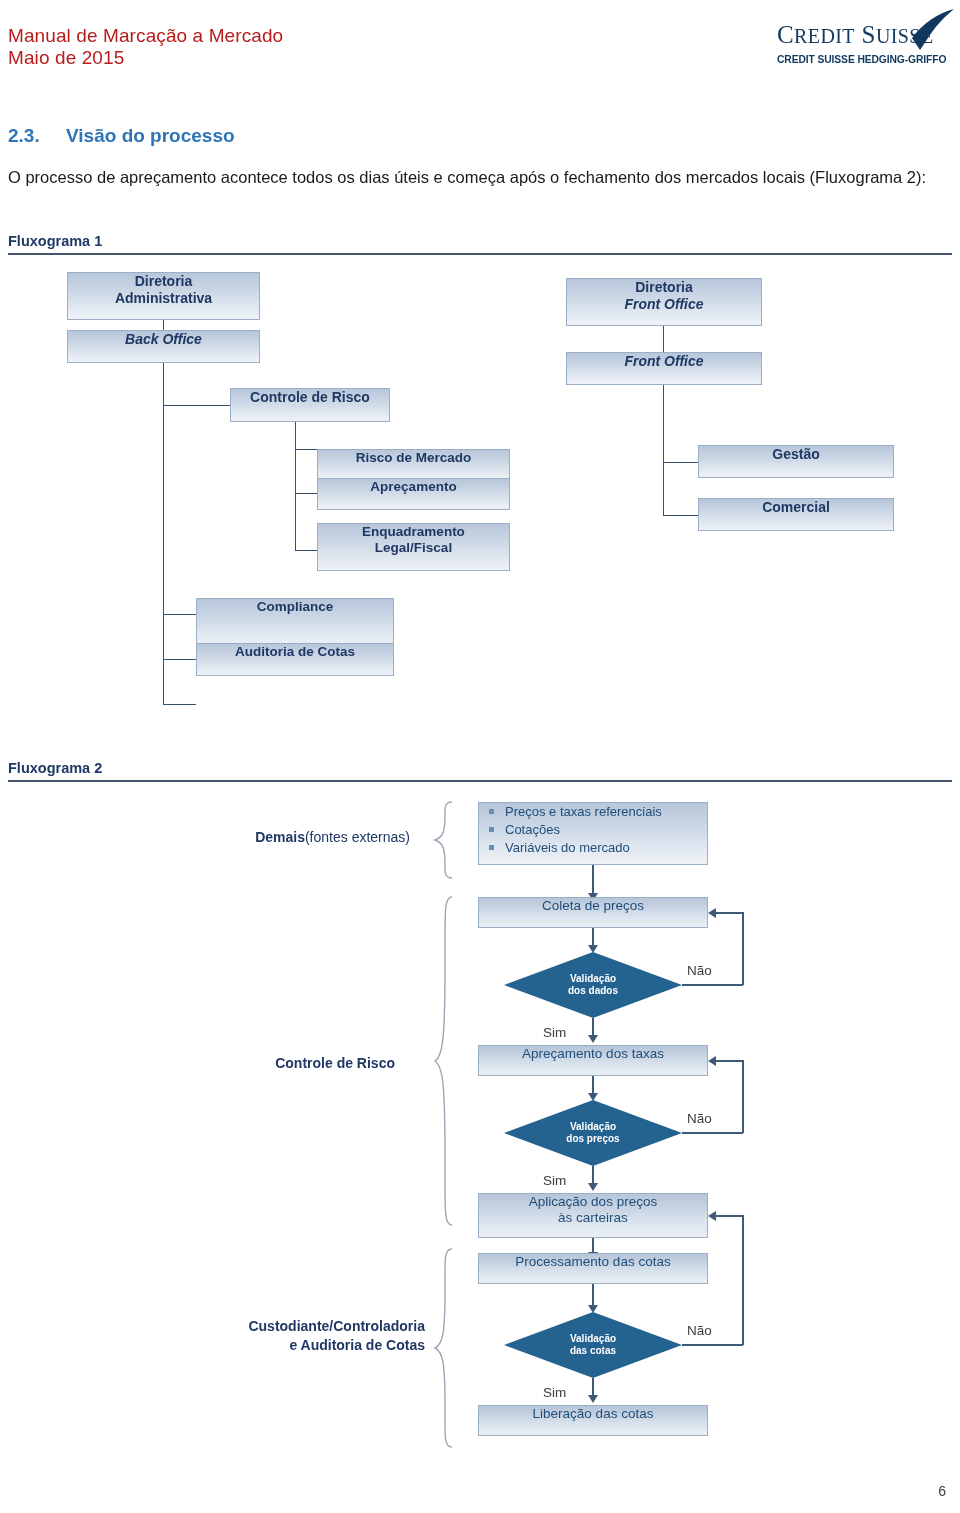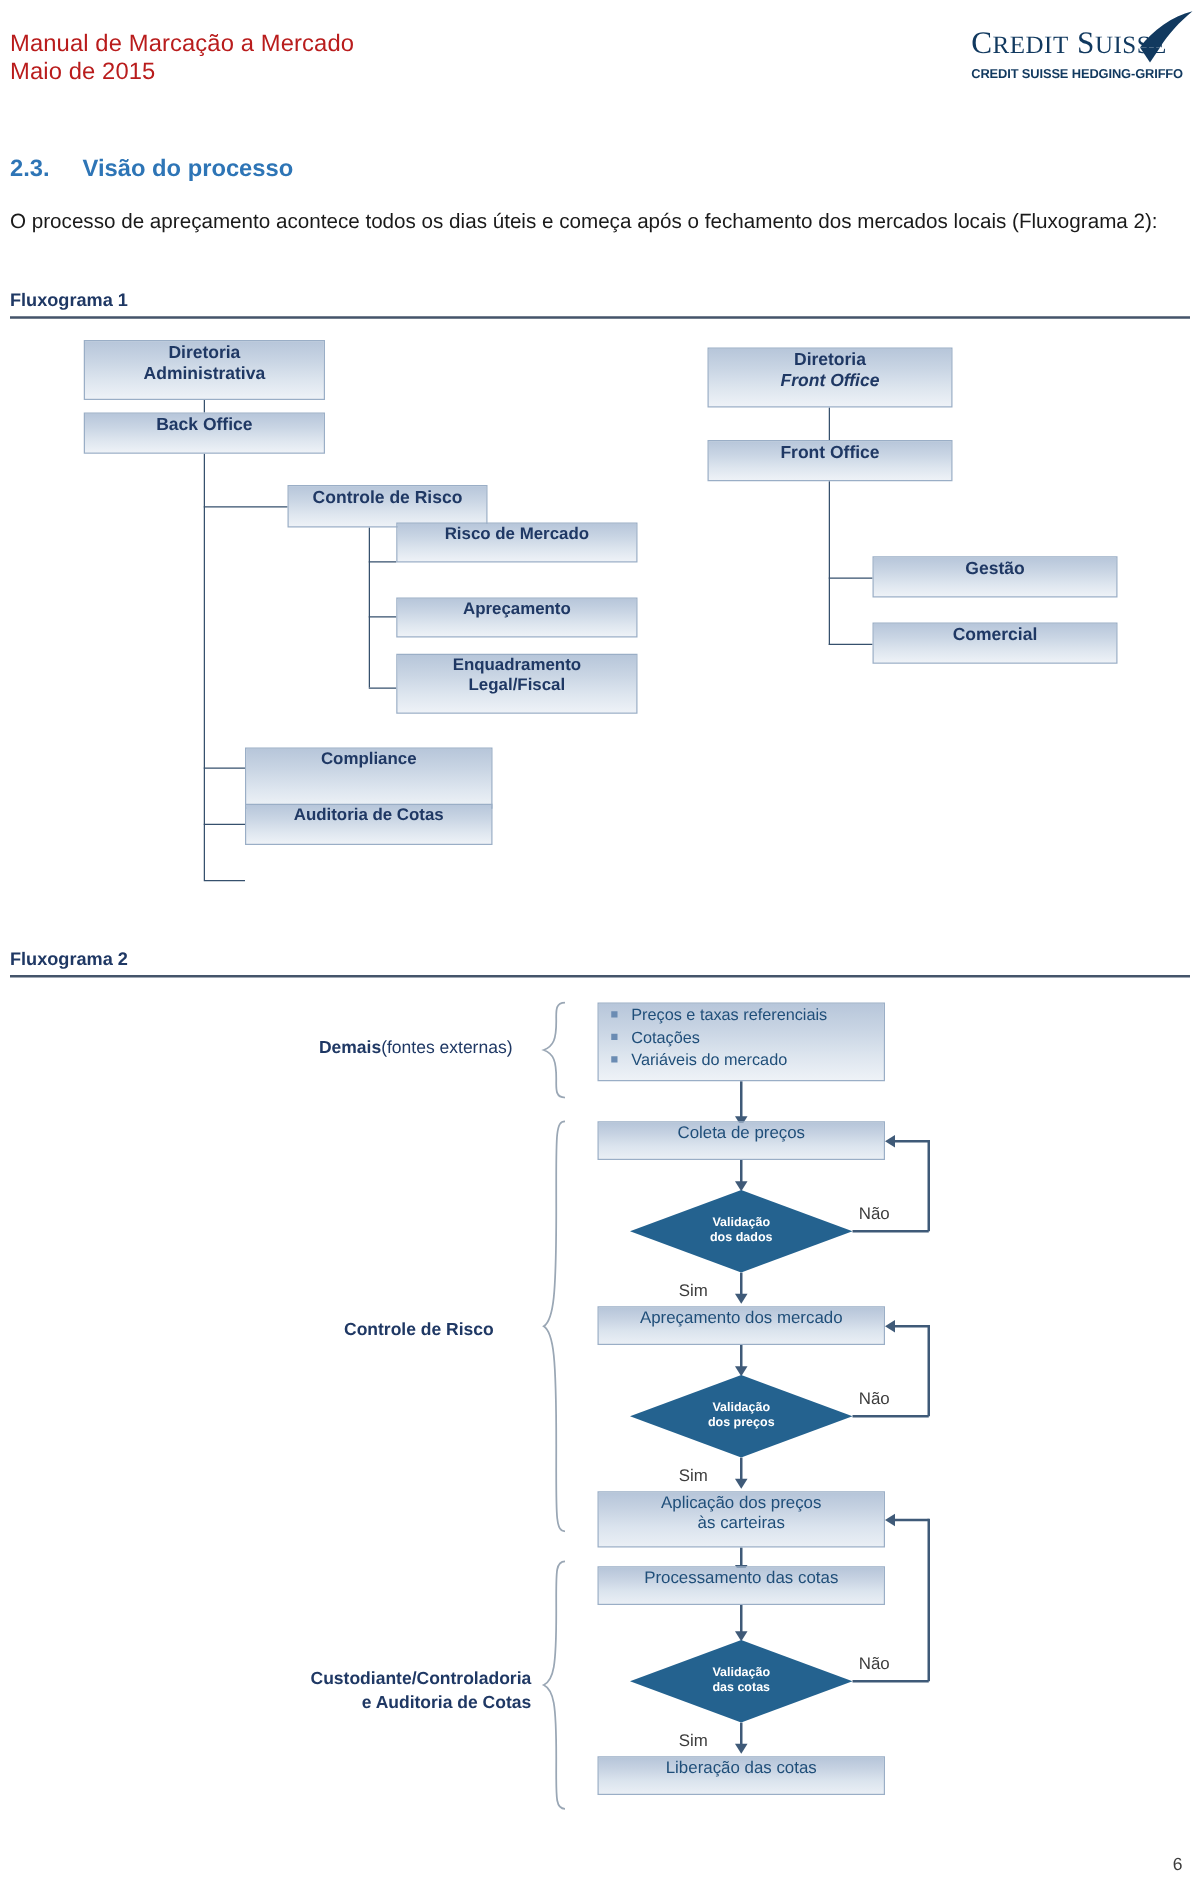--- a/index.html
+++ b/index.html
@@ -64,21 +64,21 @@
     position:absolute;
     background:linear-gradient(to bottom, #b7c6da 0%, #c9d5e4 35%, #dee6ef 70%, #eef2f7 100%);
     border:1px solid #9aaec6;
     display:flex; justify-content:center;
     text-align:center;
     color:#1f3864;
     font-weight:bold;
     line-height:1.2;
     z-index:3;
   }
-  .node.italic { }
+  .node.italic { font-style:italic; }
   .node.dotted {
     background:#ffffff;
     border:1px dotted #4a4a4a;
   }
   .node.proc {
     font-weight:400;
     color:#1f4e79;
     background:linear-gradient(to bottom, #b6c5d9 0%, #c6d2e2 30%, #dbe4ee 65%, #eaeff5 100%);
   }
   .node.bullets {
@@ -204,21 +204,21 @@
   </div>
 
   <div class="node italic" style="left:67px; top:72px; width:193px; height:33px; font-size:14px;">
     <span>Back Office</span>
   </div>
 
   <div class="node" style="left:230px; top:130px; width:160px; height:34px; font-size:14px;">
     <span>Controle de Risco</span>
   </div>
 
-  <div class="node" style="left:317px; top:160px; width:193px; height:32px; font-size:13.5px;">
+  <div class="node" style="left:317px; top:191px; width:193px; height:32px; font-size:13.5px;">
     <span>Risco de Mercado</span>
   </div>
 
   <div class="node" style="left:317px; top:220px; width:193px; height:32px; font-size:13.5px;">
     <span>Apreçamento</span>
   </div>
 
   <div class="node" style="left:317px; top:265px; width:193px; height:48px; font-size:13.5px;">
     <span>
       <span>Enquadramento</span><br>
@@ -267,21 +267,21 @@
     <path d="M20 1 C12 1 13 8 13 16 C13 30 11 36 3 39 C11 42 13 48 13 62 C13 70 12 77 20 77" fill="none" stroke="#9aa7b5" stroke-width="1.4"></path>
   </svg>
 
   <div class="side-label" style="left:160px; top:269px; width:235px;">
     <span>Controle de Risco</span>
   </div>
   <svg class="brace" style="left:432px; top:111px;" width="22" height="330" viewBox="0 0 22 330">
     <path d="M20 1 C12 1 13 14 13 70 C13 140 11 160 3 165 C11 170 13 190 13 260 C13 316 12 329 20 329" fill="none" stroke="#9aa7b5" stroke-width="1.4"></path>
   </svg>
 
-  <div class="side-label" style="left:130px; top:548px; width:295px;">
+  <div class="side-label" style="left:130px; top:532px; width:295px;">
     <span>Custodiante/Controladoria</span><br>
     <span>e Auditoria de Cotas</span>
   </div>
   <svg class="brace" style="left:432px; top:463px;" width="22" height="200" viewBox="0 0 22 200">
     <path d="M20 1 C12 1 13 10 13 42 C13 85 11 96 3 100 C11 104 13 115 13 158 C13 190 12 199 20 199" fill="none" stroke="#9aa7b5" stroke-width="1.4"></path>
   </svg>
 
   <div class="node bullets" style="left:478px; top:17px; width:230px; height:63px; font-size:13px;">
     <ul>
       <li>Preços e taxas referenciais</li>
@@ -314,21 +314,21 @@
   <div class="ln lnv2 ln2" style="left:742px; top:127px; height:73px;"></div>
   <div class="ln lnh2 ln2" style="left:716px; top:127px; width:27px;"></div>
   <div class="arr-l" style="left:708px; top:123px;"></div>
   <div class="yn" style="left:687px; top:178px;">Não</div>
 
   <div class="yn" style="left:543px; top:240px;">Sim</div>
   <div class="ln lnv2 ln2" style="left:592px; top:233px; height:22px;"></div>
   <div class="arr-d" style="left:588px; top:250px;"></div>
 
   <div class="node proc" style="left:478px; top:260px; width:230px; height:31px; font-size:13.5px;">
-    <span>Apreçamento dos mercado</span>
+    <span>Apreçamento dos taxas</span>
   </div>
 
   <div class="ln lnv2 ln2" style="left:592px; top:291px; height:22px;"></div>
   <div class="arr-d" style="left:588px; top:308px;"></div>
 
   <div class="diamond" style="left:504px; top:315px; width:178px; height:66px;">
     <div class="dshape"></div>
     <div class="dtext">
       <span>
         <span>Validação</span><br>

